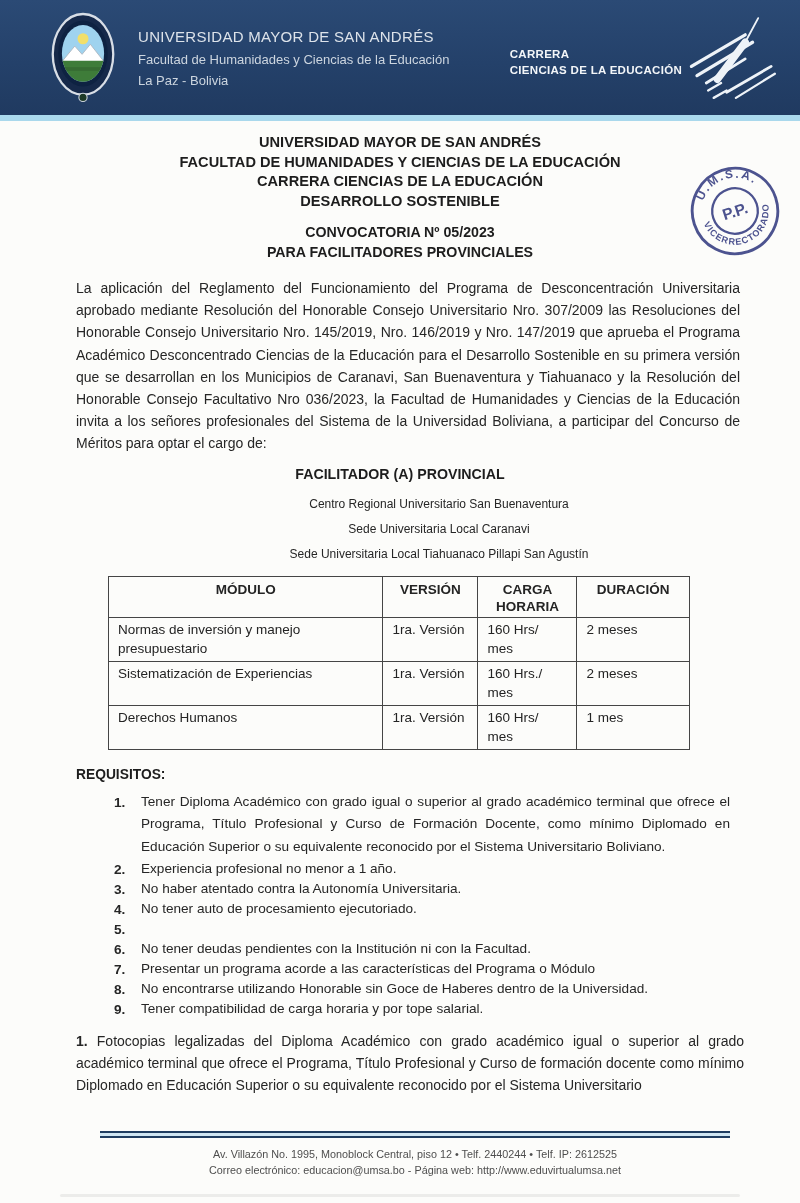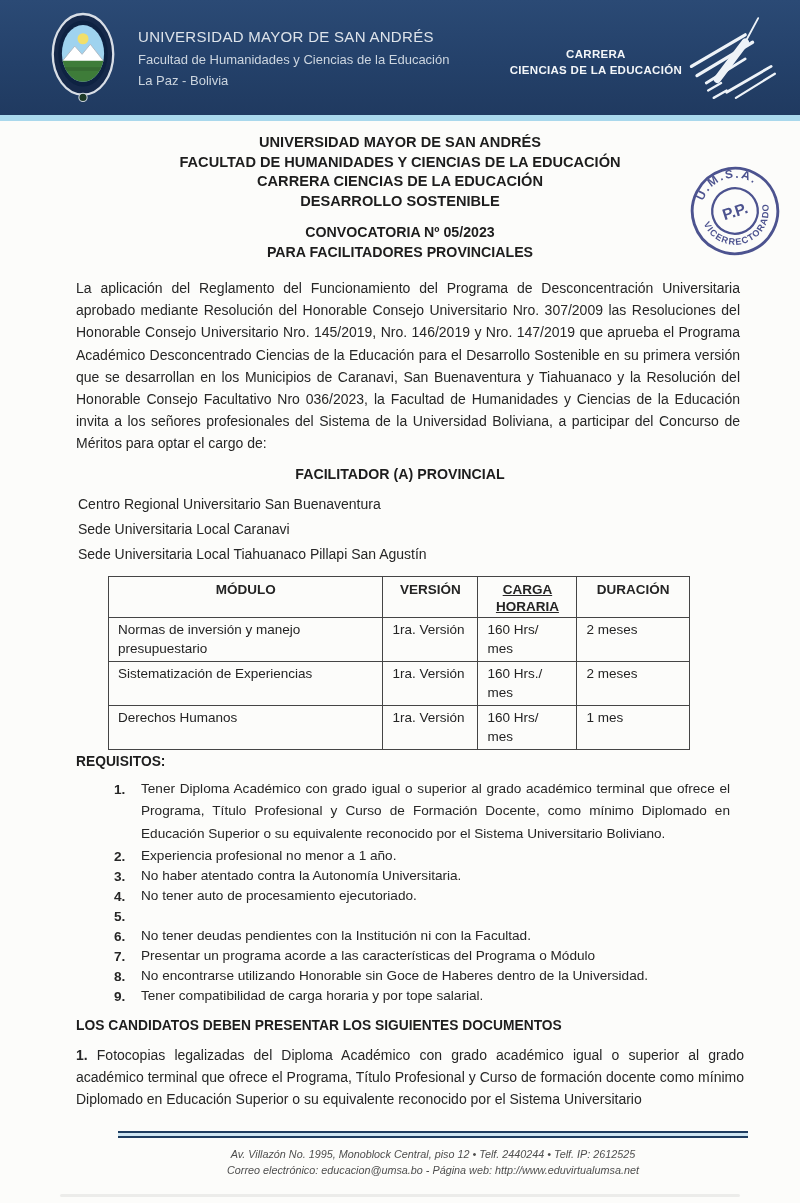--- a/index.html
+++ b/index.html
@@ -15,51 +15,51 @@
     background:linear-gradient(180deg,#2b4a75 0%,#24416a 55%,#203a60 100%);
     border-bottom:6px solid #a9d8ec;
     display:flex; align-items:center; padding:0 14px 0 50px;
   }
   .crest{flex:none; line-height:0;}
   .banner-left{margin-left:22px;}
   .banner-univ{color:#dde3ea; font-size:15px; letter-spacing:.3px; margin-bottom:7px;}
   .banner-fac{color:#ccd5df; font-size:13px; margin-bottom:6px;}
   .banner-city{color:#ccd5df; font-size:13px;}
   .banner-right{margin-left:auto; display:flex; align-items:center;}
-  .carrera{text-align:center; color:#f3f6f9; font-weight:bold; font-size:11.5px; line-height:16px; letter-spacing:.3px;margin-top:8px;}
+  .carrera{text-align:left; color:#f3f6f9; font-weight:bold; font-size:11.5px; line-height:16px; letter-spacing:.3px;margin-top:8px;}
   .bird{flex:none; line-height:0; margin-left:2px;}
   
   .title-block{margin-top:12px; text-align:center; font-weight:bold; font-size:14.6px; line-height:19.5px; color:#1d1d1d;}
   .convocatoria{margin-top:12px; text-align:center; font-weight:bold; font-size:14.2px; line-height:19.5px; color:#1d1d1d;}
   
   .stamp{position:absolute; top:154px; left:675px; width:120px; height:114px; opacity:.9;}
   
   .intro{width:664px; margin:15px 0 0 76px; text-align:justify; font-size:14px; line-height:22.2px;}
   .position-title{margin:11px 0 0; text-align:center; font-size:14.2px; font-weight:bold; color:#1d1d1d;}
-  .locations{margin:10px 0 0 78px; font-size:14px; line-height:25px;}
+  .locations{margin:10px 0 0 78px; font-size:12px; line-height:25px;text-align:center;}
   
   .mod-table{margin:9px 0 0 108px; border-collapse:collapse; width:582px; font-size:13.5px; color:#242424;}
   .mod-table th,.mod-table td{border:1.4px solid #454545;}
   .mod-table th{font-weight:bold; text-align:center; vertical-align:top; padding:4px 4px 2px; line-height:17px;}
   .mod-table td{padding:2px 9px 3px; line-height:19px; vertical-align:top;margin-left:44px;}
-  .col-mod{width:278px;} .col-ver{width:88px;} .col-carga{width:92px;text-decoration:underline;} .col-dur{width:106px;}
-  
-  .req-heading{margin:4px 0 0 76px; font-weight:bold; font-size:13.8px; color:#1d1d1d;}
+  .col-mod{width:278px;} .col-ver{width:88px;} .col-carga{width:92px;} .col-dur{width:106px;}
+  
+  .req-heading{margin:17px 0 0 76px; font-weight:bold; font-size:13.8px; color:#1d1d1d;}
   .req-list{margin:9px 0 0 114px; width:616px; font-size:13.6px;}
   .req-item{display:flex;}
   .req-item .num{font-weight:bold; width:27px; flex:none; line-height:19px; padding-top:1px;}
   .req-item .txt{text-align:justify; line-height:19px; padding-bottom:1px;}
   .req-item.tall .num{line-height:22.5px;}
   .req-item.tall .txt{line-height:22.5px;}
   
   .doc-heading{margin:12px 0 0 76px; font-weight:bold; font-size:13.8px; color:#1d1d1d;}
   .doc-para{width:668px; margin:12px 0 0 76px; text-align:justify; font-size:14px; line-height:21.8px;}
   .doc-para .doc-num{font-weight:bold;}
   
-  .footer{position:absolute; top:1131px; left:118px; width:630px;font-style:italic;}
+  .footer{position:absolute; top:1131px; left:100px; width:630px;}
   .footer-rule{height:3px; background:#cfe6f2; border-top:2.5px solid #1f3d60; border-bottom:2px solid #1f3d60;}
   .footer-text{margin-top:9px; text-align:center; font-size:10.8px; line-height:15.5px; color:#4e4e4e;}
   .smudge{position:absolute; left:60px; top:1194px; width:680px; height:3px; background:rgba(120,120,120,.12); border-radius:2px;}
 </style>
 </head>
 <body>
 
 <div class="page">
 
   <header class="banner">
@@ -215,21 +215,20 @@
     <div class="req-item">
       <span class="num">8.</span>
       <span class="txt">No encontrarse utilizando Honorable sin Goce de Haberes dentro de la Universidad.</span>
     </div>
     <div class="req-item">
       <span class="num">9.</span>
       <span class="txt">Tener compatibilidad de carga horaria y por tope salarial.</span>
     </div>
   </div>
 
-  <h4 class="doc-heading">LOS CANDIDATOS DEBEN PRESENTAR LOS SIGUIENTES DOCUMENTOS</h4>
   <p class="doc-para"><span class="doc-num">1.</span><span> Fotocopias legalizadas del Diploma Académico con grado académico igual o superior al grado académico terminal que ofrece el Programa, Título Profesional y Curso de formación docente como mínimo Diplomado en Educación Superior o su equivalente reconocido por el Sistema Universitario</span></p>
 
   <footer class="footer">
     <div class="footer-rule"></div>
     <div class="footer-text">
       <div>Av. Villazón No. 1995, Monoblock Central, piso 12 • Telf. 2440244 • Telf. IP: 2612525</div>
       <div>Correo electrónico: educacion@umsa.bo - Página web: http://www.eduvirtualumsa.net</div>
     </div>
   </footer>
   <div class="smudge"></div>

